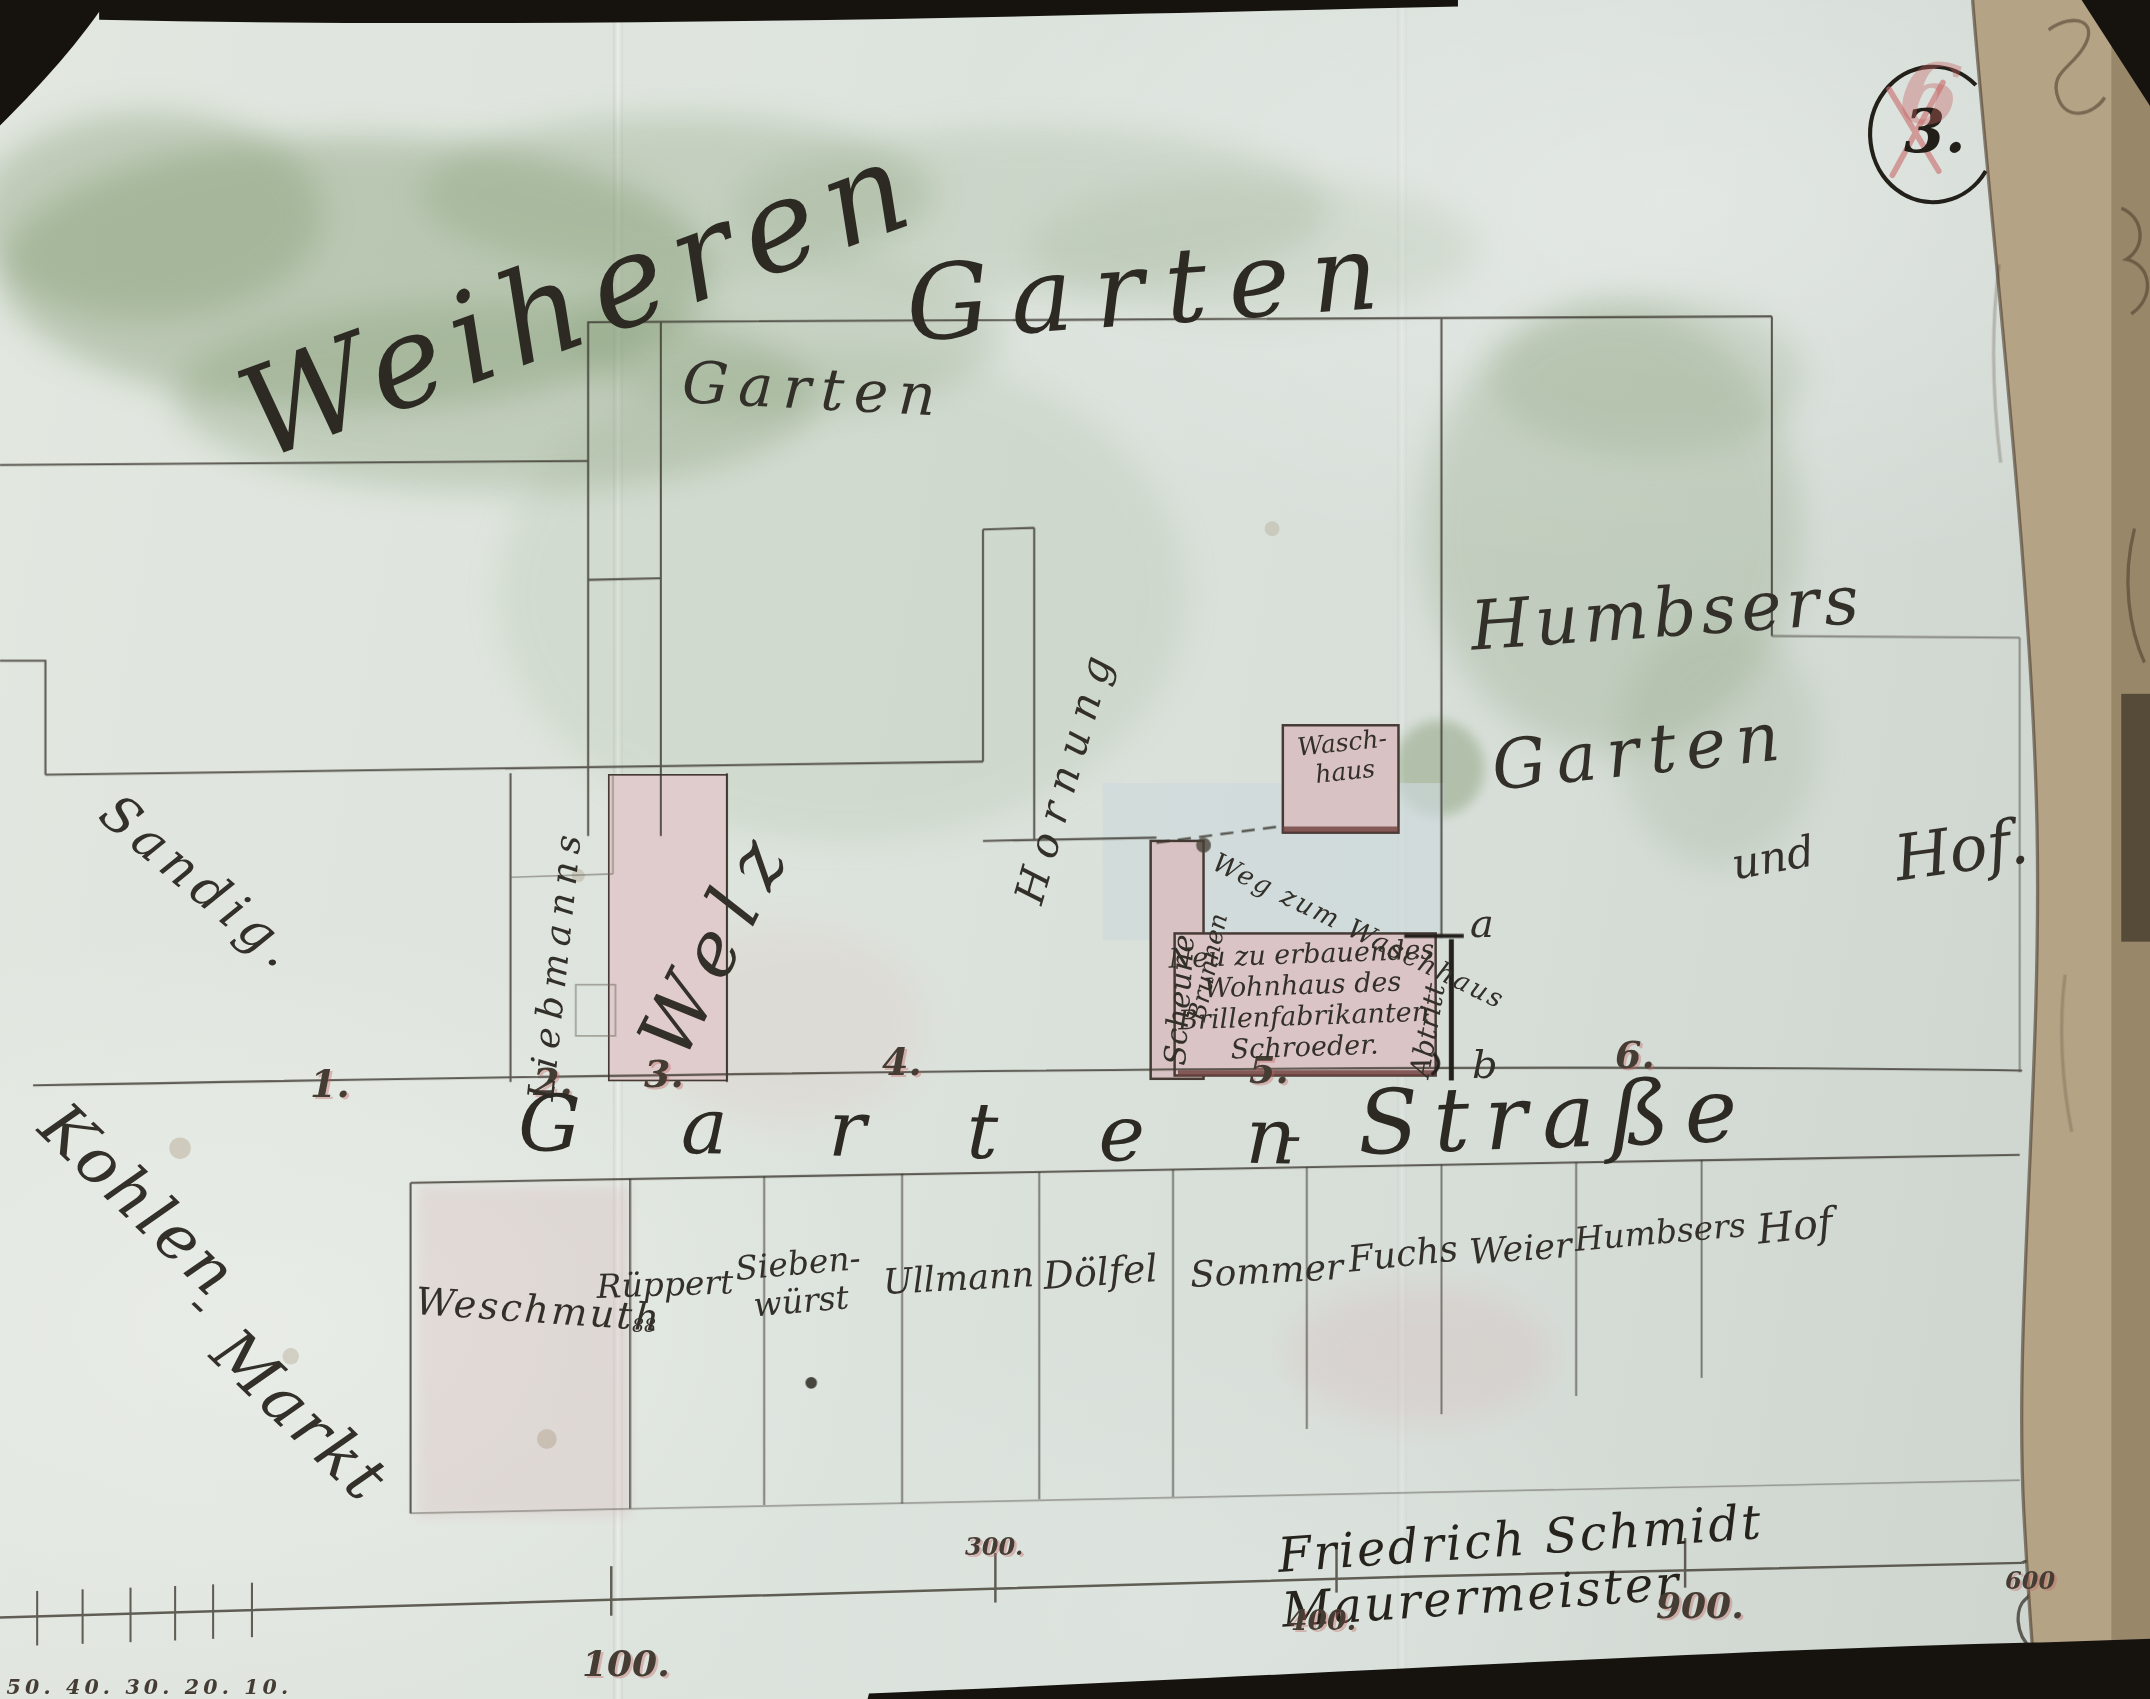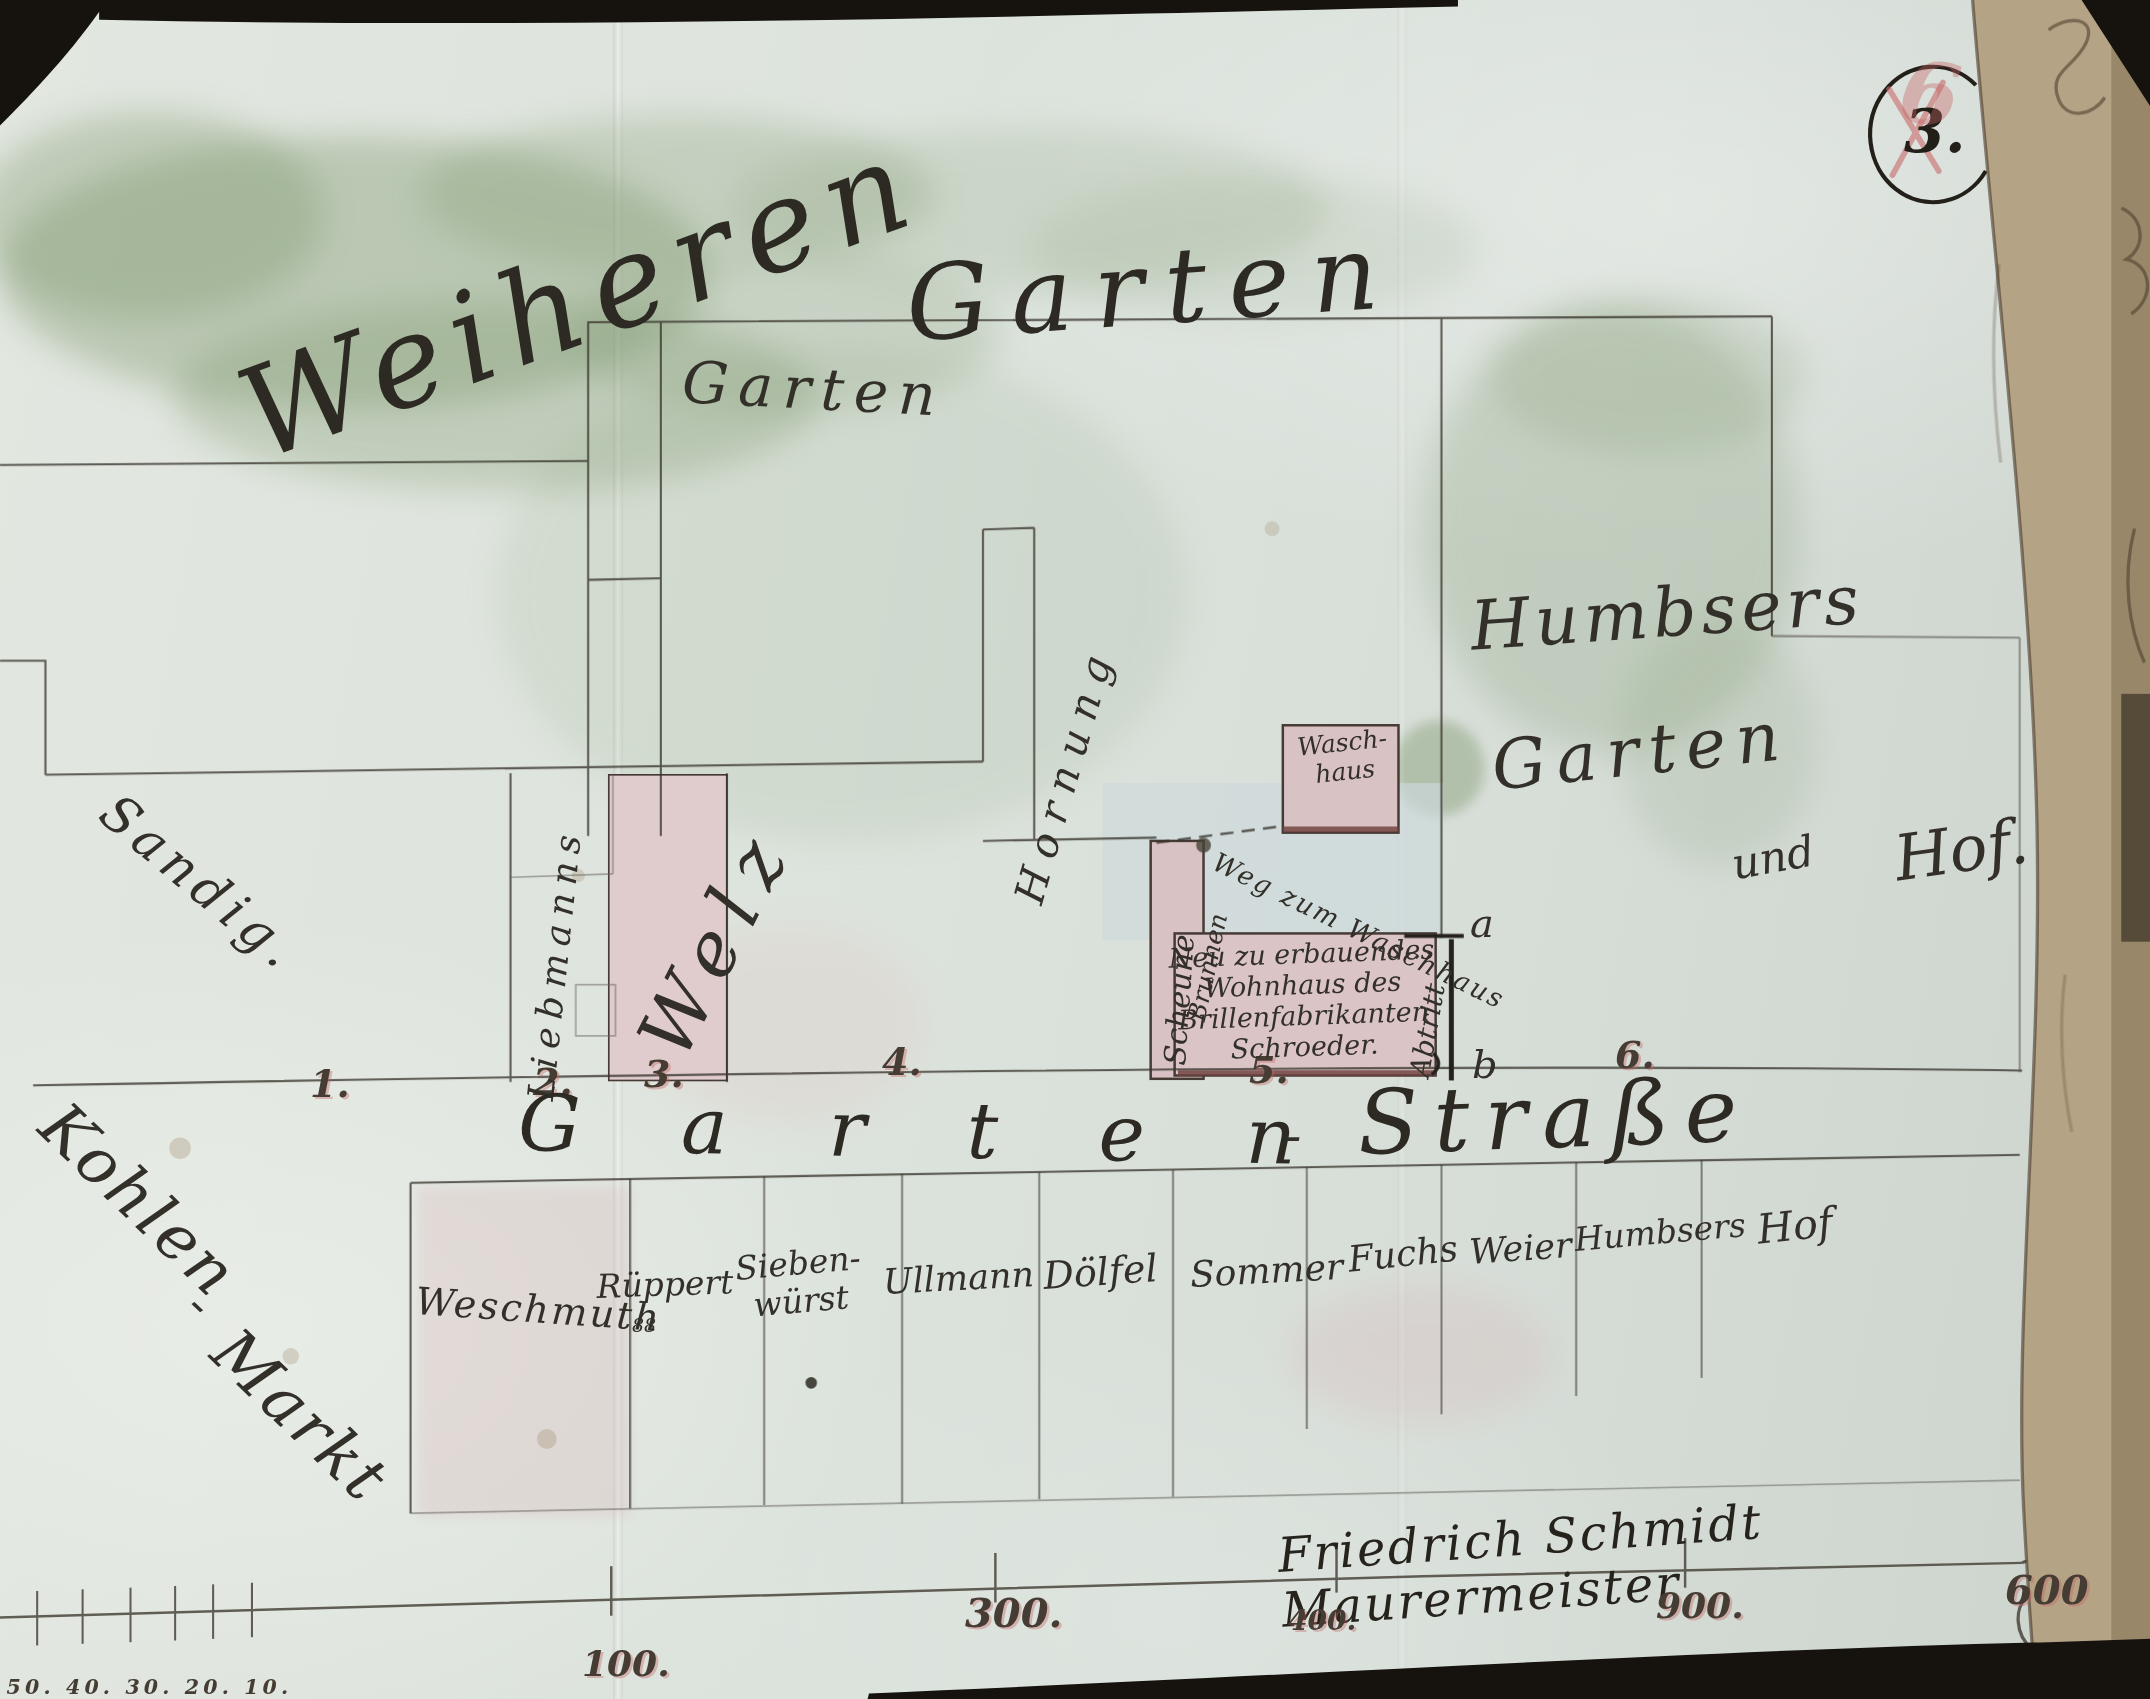--- a/index.html
+++ b/index.html
@@ -227,19 +227,19 @@
   <span class="lbl" style="left:1042px;top:1255px;font-size:38px;transform:rotate(-4deg);">Dölfel</span>
   <span class="lbl" style="left:1189px;top:1254px;font-size:36px;transform:rotate(-3deg);">Sommer</span>
   <span class="lbl" style="left:1346px;top:1239px;font-size:36px;transform:rotate(-6deg);">Fuchs</span>
   <span class="lbl" style="left:1468px;top:1232px;font-size:35px;transform:rotate(-4deg);">Weier</span>
   <span class="lbl" style="left:1573px;top:1221px;font-size:33px;transform:rotate(-5deg);">Humbsers</span>
   <span class="lbl" style="left:1755px;top:1207px;font-size:41px;transform:rotate(-6deg);">Hof</span>
 
   <span class="lbl" style="left:1276px;top:1528px;font-size:48px;letter-spacing:2.5px;transform:rotate(-4deg);color:#26231d;">Friedrich Schmidt Maurermeister</span>
 
   <span class="num" style="left:582px;top:1642px;font-size:36px;">100.</span>
-  <span class="num" style="left:965px;top:1589px;font-size:40px;">300.</span>
+  <span class="num" style="left:965px;top:1532px;font-size:24px;">300.</span>
   <span class="num" style="left:1288px;top:1604px;font-size:28px;">400.</span>
   <span class="num" style="left:1656px;top:1584px;font-size:36px;">900.</span>
-  <span class="num" style="left:2005px;top:1566px;font-size:40px;">600</span>
+  <span class="num" style="left:2005px;top:1566px;font-size:24px;">600</span>
   <span class="num" style="left:6.6px;top:1675px;font-size:20.6px;letter-spacing:4.1px;text-shadow:none;text-align:center;">50. 40. 30. 20. 10.</span>
 </div>
 
 
 </body></html>

